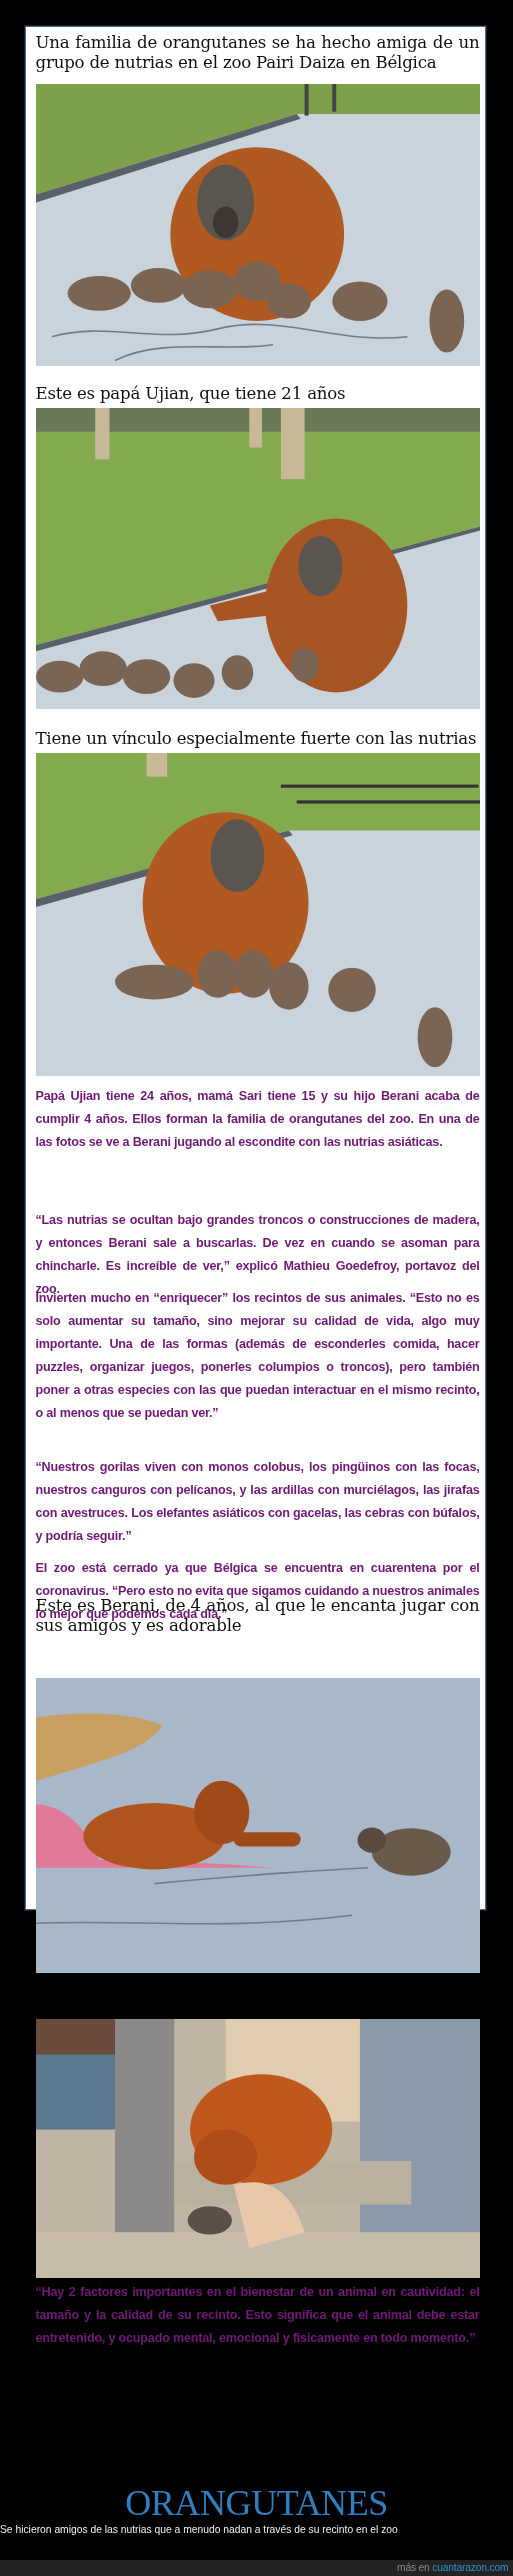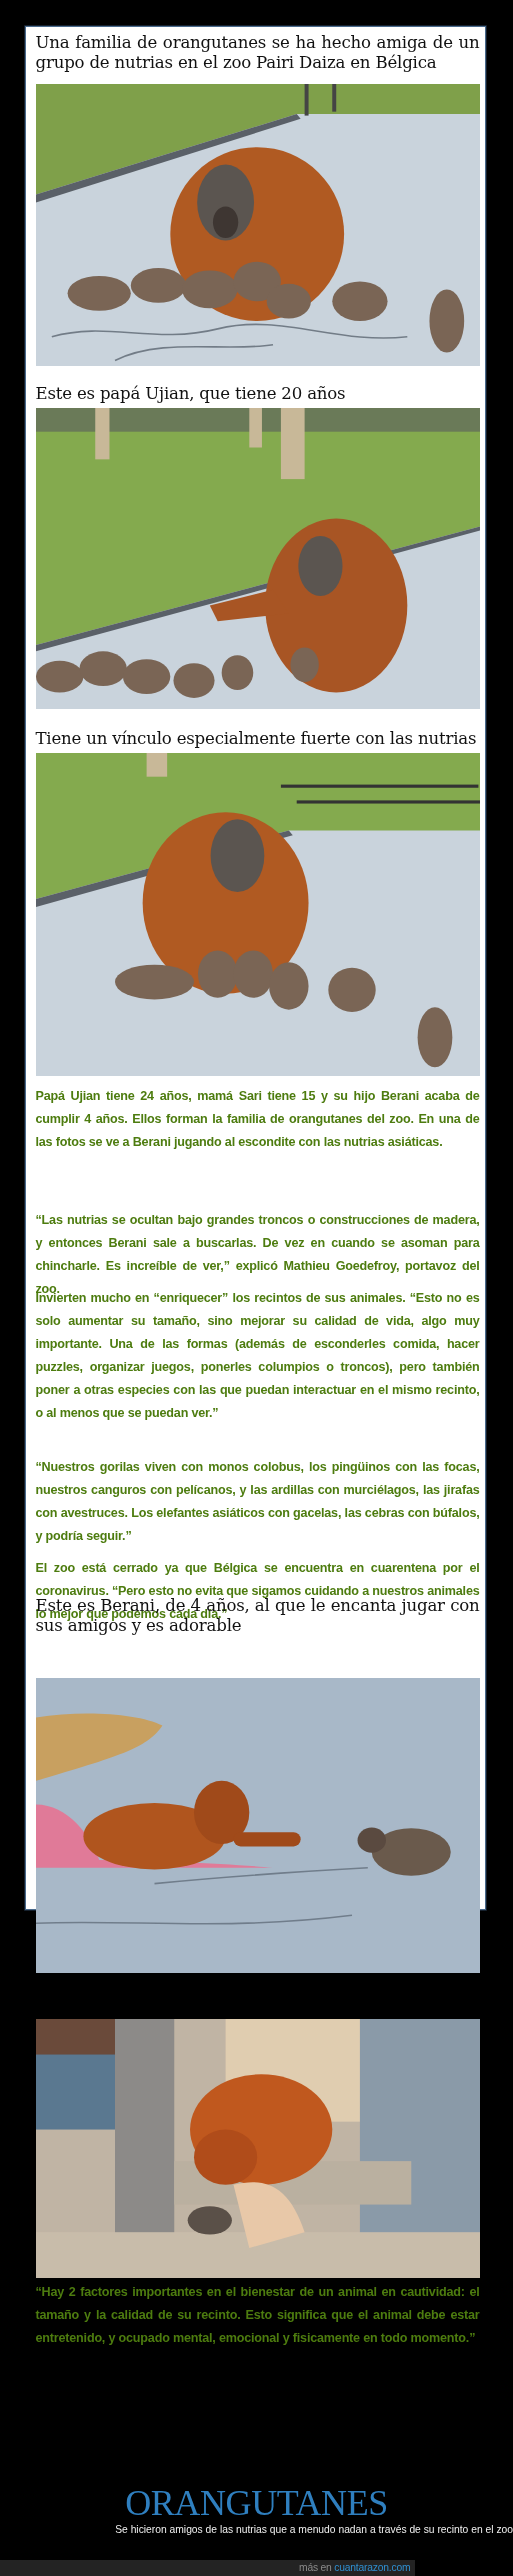--- a/index.html
+++ b/index.html
@@ -31,21 +31,21 @@
       line-height: 20px;
       text-align: justify;
       letter-spacing: -0.2px;
     }
     .para {
       position: absolute;
       left: 9.5px;
       width: 444px;
       font-family: "Liberation Sans", sans-serif;
       font-weight: bold;
-      color: #4d7c0f;
+      color: #701a75;
       font-size: 12.6px;
       line-height: 23px;
       text-align: justify;
       letter-spacing: -0.2px;
     }
     .photo {
       position: absolute;
       left: 9.5px;
       width: 444px;
       overflow: hidden;
@@ -61,31 +61,31 @@
       color: #2f7fbf;
       font-size: 36px;
       line-height: 35px;
       letter-spacing: -0.4px;
     }
     .subtitle {
       position: absolute;
       left: 0;
       width: 513px;
       top: 2524px;
-      text-align: right;
+      text-align: left;
       font-family: "Liberation Sans", sans-serif;
       color: #f0f0f0;
       font-size: 10.3px;
       line-height: 12.6px;
     }
     .footer {
       position: absolute;
       left: 0;
       top: 2560px;
-      width: 415px;
+      width: 513px;
       height: 16px;
       background: #232323;
     }
     .footer-text {
       position: absolute;
       right: 4.7px;
       top: 1.6px;
       font-family: "Liberation Sans", sans-serif;
       font-size: 10.3px;
       line-height: 12.6px;
@@ -123,21 +123,21 @@
           <ellipse cx="410" cy="275" rx="35" ry="25"></ellipse>
         <ellipse cx="520" cy="300" rx="22" ry="40"></ellipse>
       </g>
       <g stroke="#3a4450" stroke-width="2" fill="none" opacity="0.6">
         <path d="M20,320 C90,300 150,330 230,310 S380,330 470,320"></path>
         <path d="M100,350 C160,320 240,340 300,330"></path>
       </g>
     </svg>
   </div>
 
-  <div class="heading" style="top:357px;">Este es papá Ujian, que tiene 20 años</div>
+  <div class="heading" style="top:357px;">Este es papá Ujian, que tiene 21 años</div>
 
   <div class="photo" style="top:381px;height:301px;">
     <svg viewBox="0 0 562 381" preserveAspectRatio="none">
       <rect width="562" height="381" fill="#c9d3dc"></rect>
       <polygon points="0,0 562,0 562,150 0,300" fill="#84aa4e"></polygon>
       <rect x="0" y="0" width="562" height="30" fill="#6a7a58"></rect>
       <rect x="75" y="0" width="18" height="65" fill="#c8b898"></rect>
       <rect x="310" y="0" width="30" height="90" fill="#c8b898"></rect>
       <rect x="270" y="0" width="16" height="50" fill="#c8b898"></rect>
       <polygon points="0,300 562,150 562,155 0,308" fill="#5a6068"></polygon>

